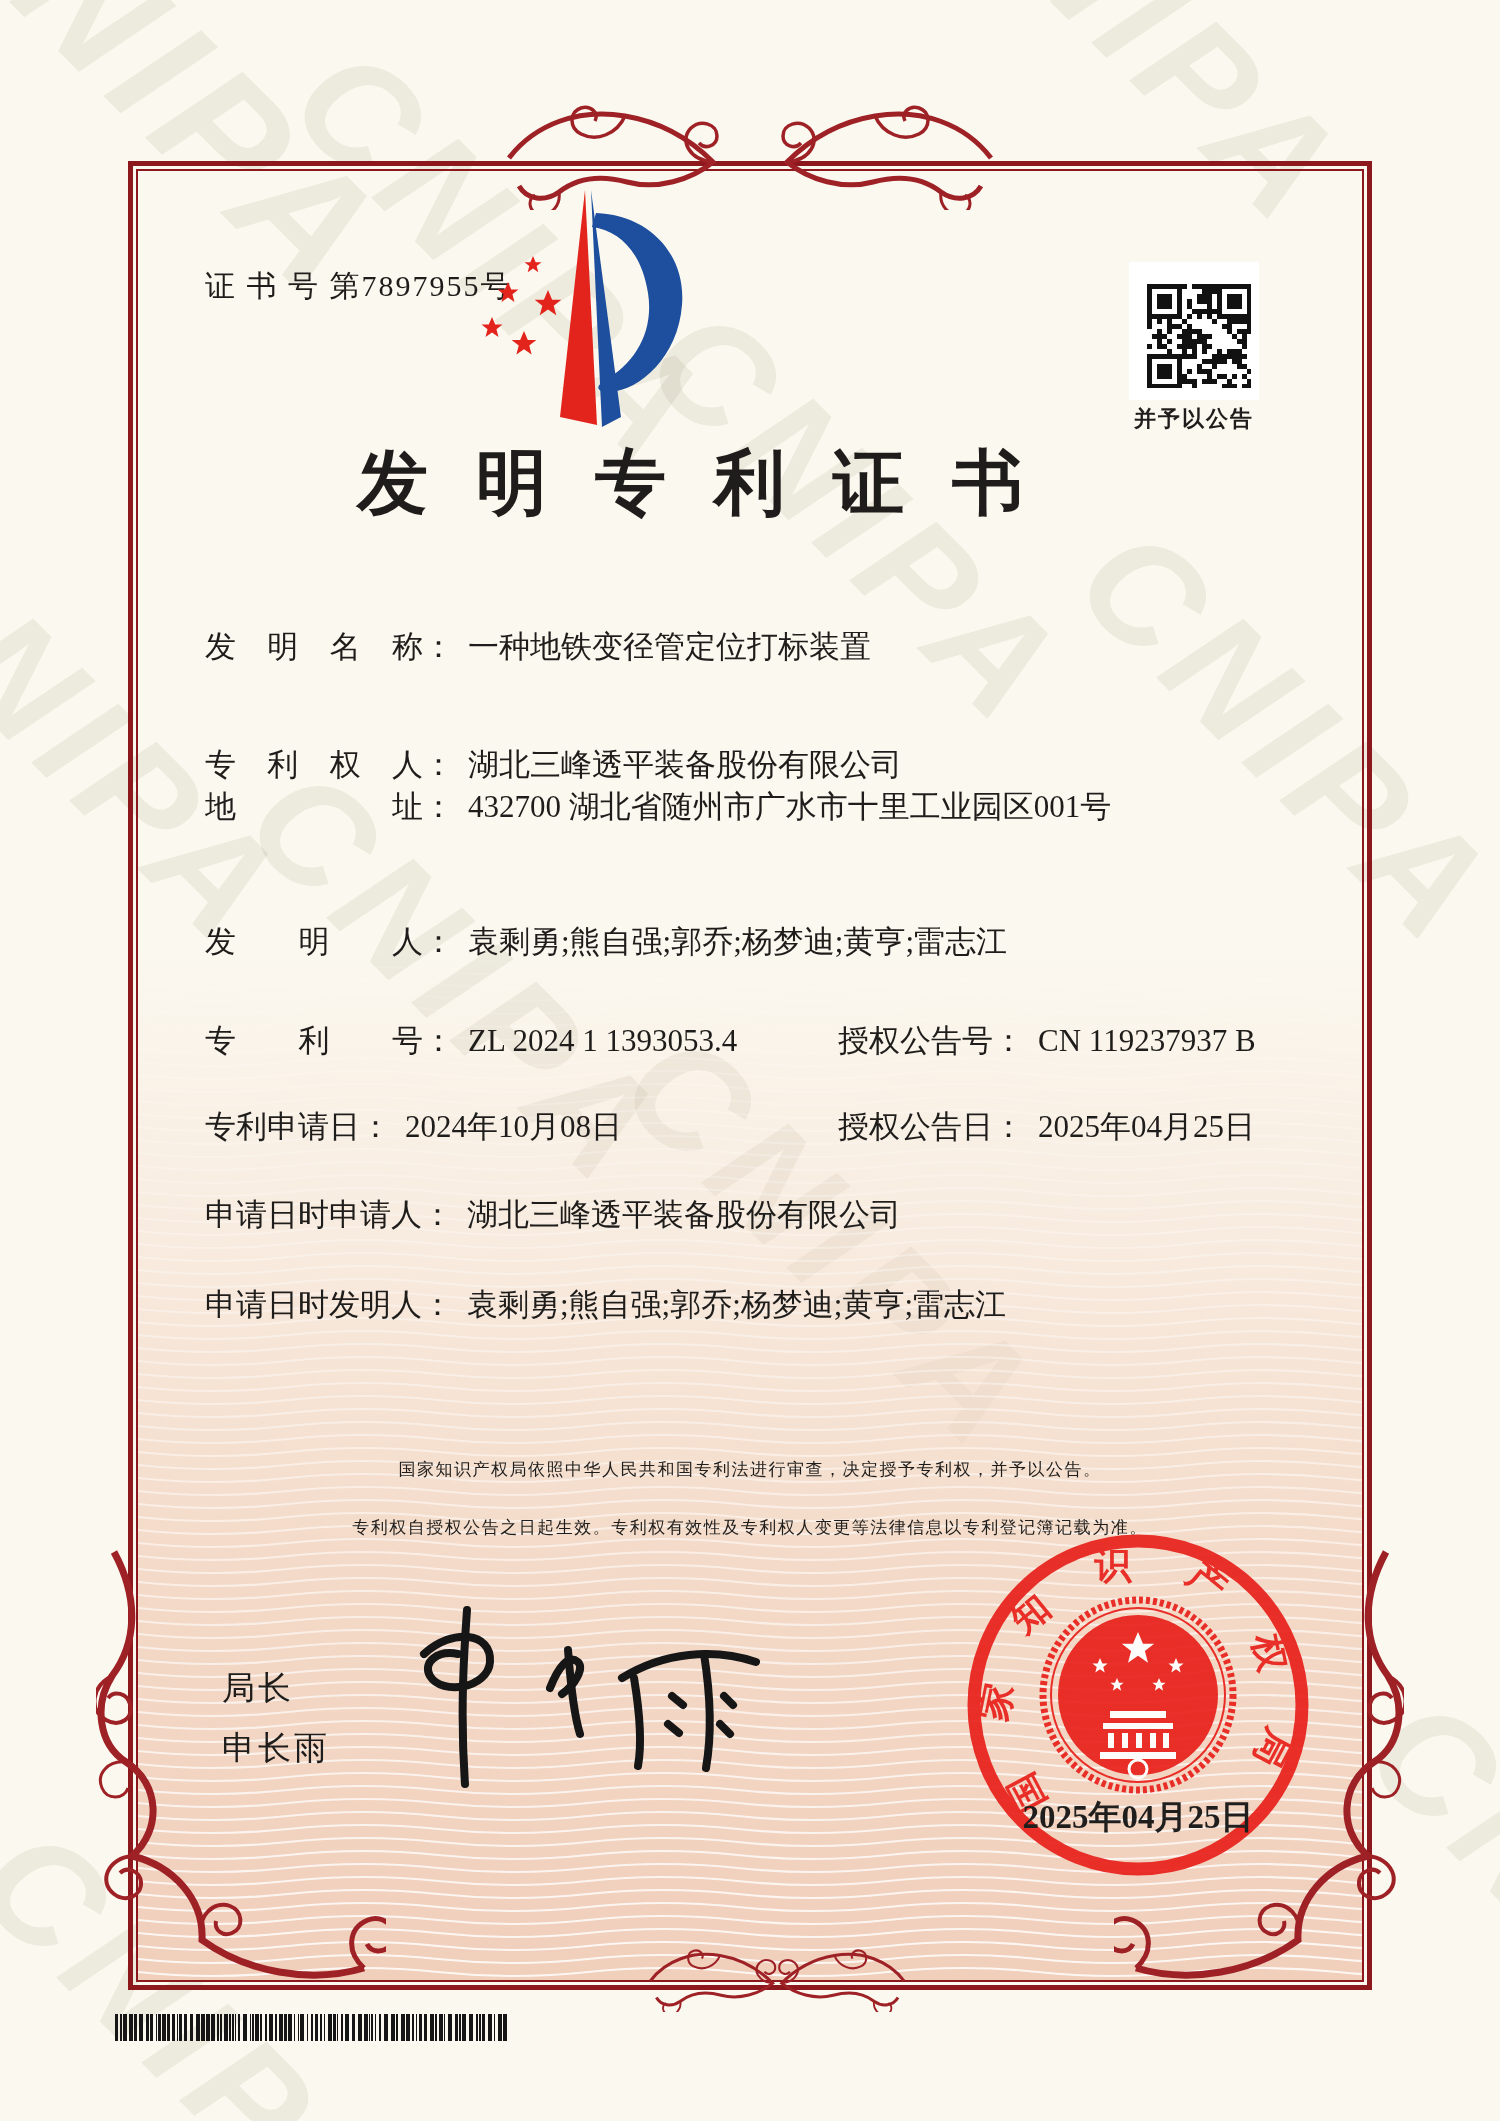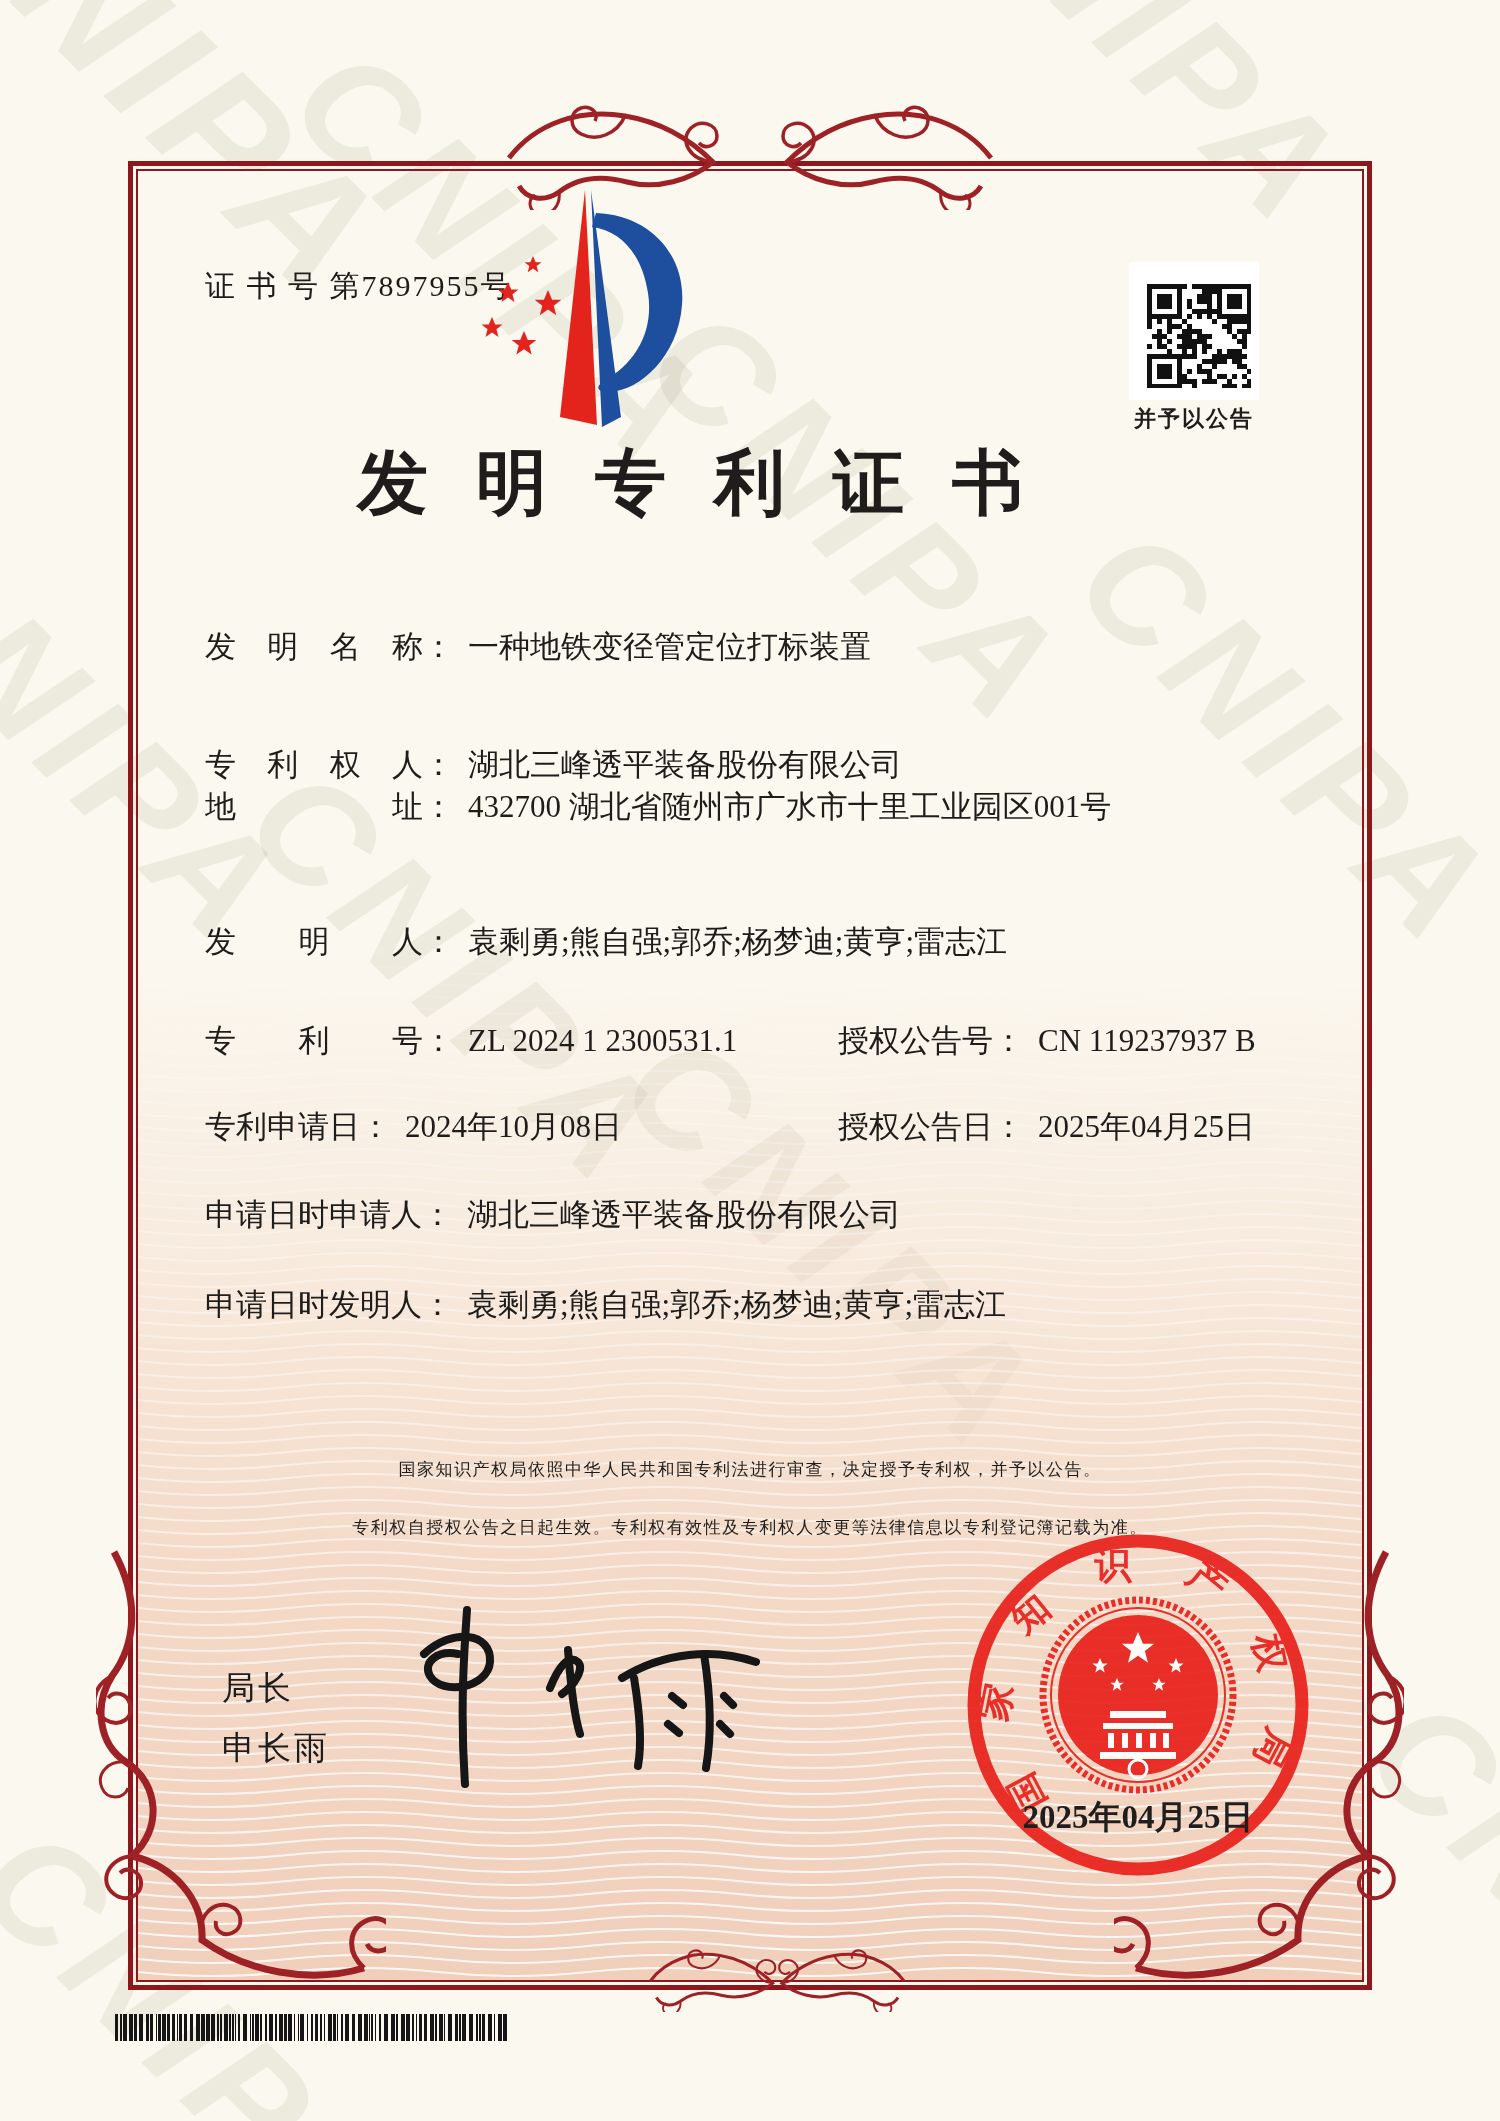--- a/index.html
+++ b/index.html
@@ -461,21 +461,21 @@
   <div class="row" style="top:744px">
     <span class="lab">专利权人</span><span>：</span><span class="val">湖北三峰透平装备股份有限公司</span>
   </div>
   <div class="row" style="top:786px">
     <span class="lab">地址</span><span>：</span><span class="val">432700 湖北省随州市广水市十里工业园区001号</span>
   </div>
   <div class="row" style="top:921px">
     <span class="lab">发明人</span><span>：</span><span class="val">袁剩勇;熊自强;郭乔;杨梦迪;黄亨;雷志江</span>
   </div>
   <div class="row" style="top:1020px">
-    <span class="lab">专利号</span><span>：</span><span class="val">ZL 2024 1 2300531.1</span>
+    <span class="lab">专利号</span><span>：</span><span class="val">ZL 2024 1 1393053.4</span>
   </div>
   <div class="row rcol plain" style="top:1020px">
     <span class="lab">授权公告号</span><span>：</span><span class="val">CN 119237937 B</span>
   </div>
   <div class="row plain" style="top:1106px">
     <span class="lab">专利申请日</span><span>：</span><span class="val">2024年10月08日</span>
   </div>
   <div class="row rcol plain" style="top:1106px">
     <span class="lab">授权公告日</span><span>：</span><span class="val">2025年04月25日</span>
   </div>

